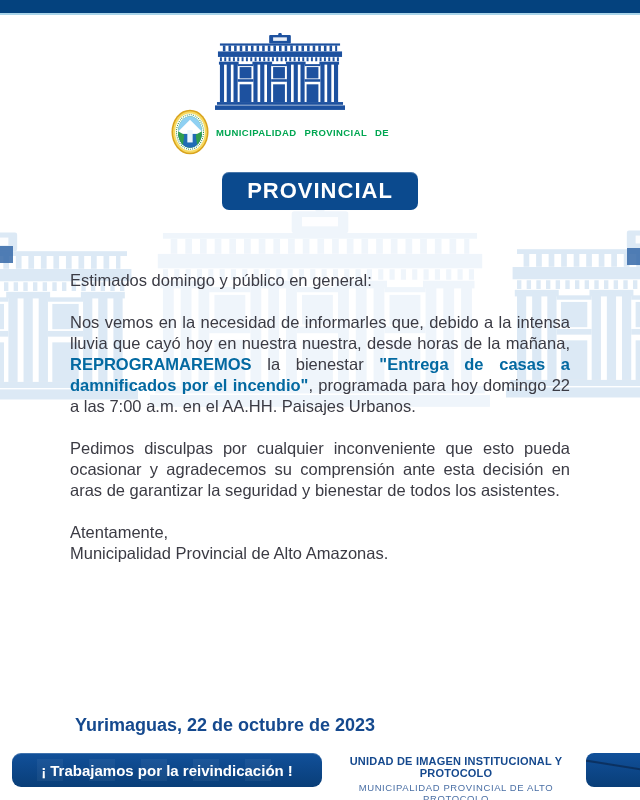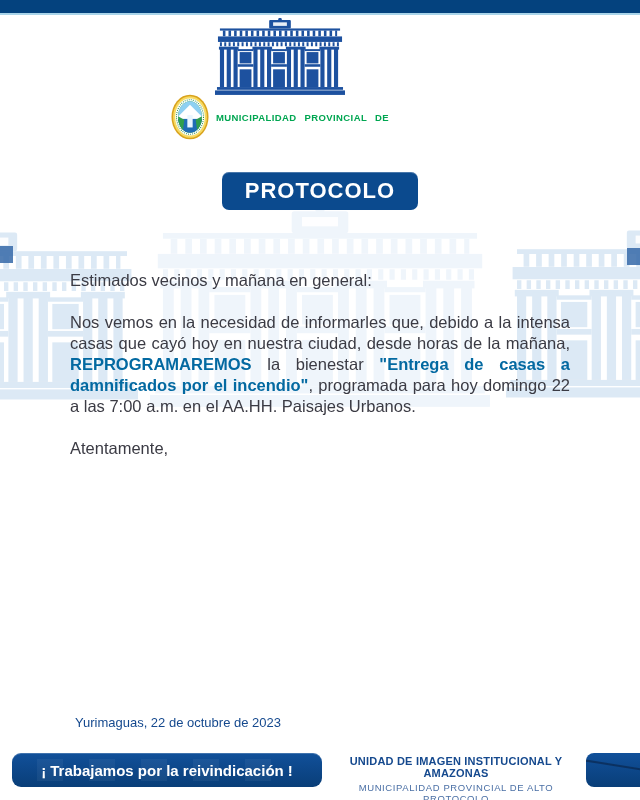--- a/index.html
+++ b/index.html
@@ -7,42 +7,42 @@
         overflow:hidden;font-family:"Liberation Sans",sans-serif;}
   
   .topbar{position:absolute;top:0;left:0;width:640px;height:13px;background:#04427e;}
   .topbar-line{position:absolute;top:13px;left:0;width:640px;height:2px;background:#a9d4e9;}
 
   
   .watermark{position:absolute;top:0;left:0;width:640px;height:800px;pointer-events:none;}
   .wm-frag{position:absolute;}
 
   
-  .hdr{position:absolute;top:18px;left:0;width:560px;text-align:center;}
+  .hdr{position:absolute;top:33px;left:0;width:560px;text-align:center;}
   .palace{display:block;margin:0 auto;color:#1d519f;}
   .lockup{display:flex;justify-content:center;align-items:center;gap:7px;margin-top:-3px;}
   .org{ text-align:left;}
   .org-l1{color:#00a651;font-weight:bold;font-size:9.5px;letter-spacing:.4px;word-spacing:5px;}
   .org-l2{color:#00a651;font-weight:bold;font-size:19.5px;letter-spacing:1.6px;word-spacing:4px;margin-top:2px;}
 
   
   .banner{position:absolute;top:172px;left:222px;width:196px;height:38px;background:#0b4a8e;
           border-radius:7px;display:flex;align-items:center;justify-content:center;
           box-shadow:inset 0 1px 0 rgba(255,255,255,.25);}
   .banner span{color:#fff;font-weight:bold;font-size:22px;letter-spacing:1px;}
 
   
   .body{position:absolute;top:270px;left:70px;width:500px;color:#3b3b44;
         font-size:16.5px;line-height:21px;}
   .body p{margin:0 0 21px 0;text-align:justify;}
   .body .nj{text-align:left;}
   .b{font-weight:bold;color:#0369a1;}
 
   
-  .dateline{position:absolute;top:715px;left:75px;color:#15498e;font-weight:normal;font-size:13px;}
+  .dateline{position:absolute;top:715px;left:75px;color:#15498e;font-weight:bold;font-size:18px;}
 
   
   .slogan-box{position:absolute;top:753px;left:12px;width:310px;height:34px;border-radius:9px;
       background:linear-gradient(#11509a,#093e78);display:flex;align-items:center;justify-content:center;
       box-shadow:inset 0 1px 0 rgba(255,255,255,.2);overflow:hidden;}
   .slogan-box::after{content:"";position:absolute;left:8%;top:18%;width:84%;height:64%;
       background:repeating-linear-gradient(90deg,rgba(255,255,255,.05) 0 26px,rgba(255,255,255,0) 26px 52px);}
   .slogan-box span{position:relative;color:#fff;font-weight:bold;font-size:15px;}
   .unit{position:absolute;top:755px;left:325px;width:262px;text-align:center;}
   .unit-l1{color:#15498e;font-weight:bold;font-size:11px;letter-spacing:.2px;}
@@ -143,35 +143,37 @@
           <rect x="17.2" y="22" width="5.6" height="13" fill="#eaf6ff"></rect>
         </g>
       </svg>
       <div class="org">
         <div class="org-l1">MUNICIPALIDAD PROVINCIAL DE</div>
       </div>
     </div>
   </div>
 
   <div class="banner">
-    <span>PROTOCOLO</span>
+    <span>PROVINCIAL</span>
   </div>
 
   <div class="body">
-    <p class="nj">Estimados vecinos y mañana en general:</p>
-    <p><span>Nos vemos en la necesidad de informarles que, debido a la intensa casas que cayó hoy en nuestra ciudad, desde horas de la mañana, </span><span class="b">REPROGRAMAREMOS</span><span> la bienestar </span><span class="b">"Entrega de casas a damnificados por el incendio"</span><span>, programada para hoy domingo 22 a las 7:00 a.m. en el AA.HH. Paisajes Urbanos.</span></p>
+    <p class="nj">Estimados domingo y público en general:</p>
+    <p><span>Nos vemos en la necesidad de informarles que, debido a la intensa lluvia que cayó hoy en nuestra nuestra, desde horas de la mañana, </span><span class="b">REPROGRAMAREMOS</span><span> la bienestar </span><span class="b">"Entrega de casas a damnificados por el incendio"</span><span>, programada para hoy domingo 22 a las 7:00 a.m. en el AA.HH. Paisajes Urbanos.</span></p>
+    <p>Pedimos disculpas por cualquier inconveniente que esto pueda ocasionar y agradecemos su comprensión ante esta decisión en aras de garantizar la seguridad y bienestar de todos los asistentes.</p>
     <p class="nj" style="margin-bottom:16px">
       <span>Atentamente,</span><br>
+      <span>Municipalidad Provincial de Alto Amazonas.</span>
     </p>
   </div>
 
   <div class="dateline">Yurimaguas, 22 de octubre de 2023</div>
 
   <div class="slogan-box">
     <span>¡ Trabajamos por la reivindicación !</span>
   </div>
   <div class="unit">
-    <div class="unit-l1">UNIDAD DE IMAGEN INSTITUCIONAL Y AMAZONAS</div>
+    <div class="unit-l1">UNIDAD DE IMAGEN INSTITUCIONAL Y PROTOCOLO</div>
     <div class="unit-l2">MUNICIPALIDAD PROVINCIAL DE ALTO PROTOCOLO</div>
   </div>
   <div class="corner-box"></div>
 
 </div>
 
 </body></html>

